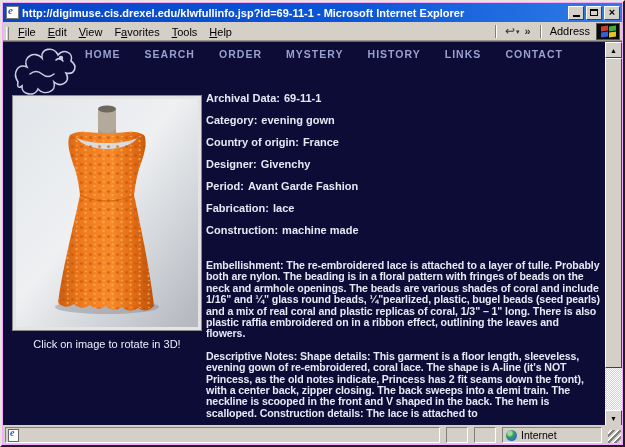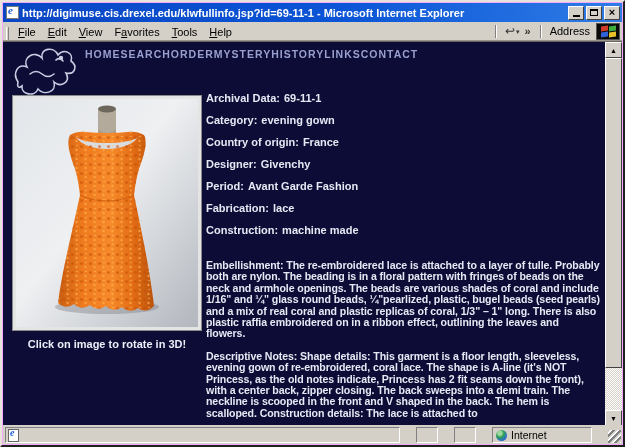--- a/index.html
+++ b/index.html
@@ -72,37 +72,37 @@
   .content {
     position:absolute; left:1px; top:39px; right:1px; height:385px;
     background:#0c0c36; border-top:1px solid #6a665e;
   }
   .page { position:absolute; left:0; top:0; right:17px; bottom:0; overflow:hidden; }
 
   
   .dragon { position:absolute; left:6px; top:1px; width:70px; height:58px; }
   .navbar {
     position:absolute; left:82px; right:42px; top:5px; height:14px;
-    display:flex; justify-content:flex-start; align-items:center;
+    display:flex; justify-content:space-between; align-items:center;
   }
   .nav-link {
     color:#99a0cf; font-size:10.5px; font-weight:bold; letter-spacing:1px;
     cursor:pointer; white-space:nowrap;
   }
 
   
   .photo-frame {
     position:absolute; left:10px; top:54px; width:188px; height:234px;
     border:3px solid #e4e4e4; box-shadow:0 0 0 1px #8a8a8a;
     background:linear-gradient(160deg,#dfe2e8 0%, #eceef1 35%, #d3d6dc 70%, #b9bcc3 100%);
   }
   .photo-frame svg { width:100%; height:100%; display:block; }
   .photo-caption {
     position:absolute; left:8px; top:296px; width:192px;
-    color:#eceef8; font-size:11px; font-weight:bold; text-align:center;
+    color:#eceef8; font-size:11px; font-weight:normal; text-align:center;
     line-height:13px;
   }
 
   
   .details { position:absolute; left:203px; top:51px; width:394px; color:#e6e8f4; }
   .field { font-size:11px; font-weight:bold; line-height:11px; margin-bottom:11px; white-space:nowrap; }
   .field .lab { margin-right:4px;margin-top:31px; }
   .para {
     font-size:10.6px; font-weight:bold; line-height:11.4px;
     letter-spacing:-0.1px; text-align:left;
@@ -122,21 +122,21 @@
   }
   .sb-up { top:0; } .sb-down { bottom:0; }
   .sb-thumb {
     position:absolute; left:0; top:16px; width:17px; height:310px; background:#d4d0c8;
     border:1px solid; border-color:#fff #404040 #404040 #fff;
   }
 
   
   .statusbar {
     position:absolute; left:1px; right:1px; bottom:1px; height:19px;
-    background:#d4d0c8; display:flex; align-items:stretch; gap:16px; padding:2px 1px 1px 2px;
+    background:#d4d0c8; display:flex; align-items:stretch; gap:6px; padding:2px 1px 1px 2px;
   }
   .panel { border:1px solid; border-color:#808080 #fff #fff #808080; display:flex; align-items:center; }
   .panel-main { flex:1; padding-left:2px; }
   .doc-icon { width:11px; height:13px; background:#fff; border:1px solid #666; position:relative; }
   .doc-icon::after { content:"e"; position:absolute; left:1px; top:-3px;
     font:italic bold 10px "Liberation Serif", serif; color:#1a5cd8; }
   .panel-sm { width:22px; }
   .panel-zone { width:100px; padding-left:3px; gap:4px; }
   .globe-icon {
     width:11px; height:11px; border-radius:50%;

